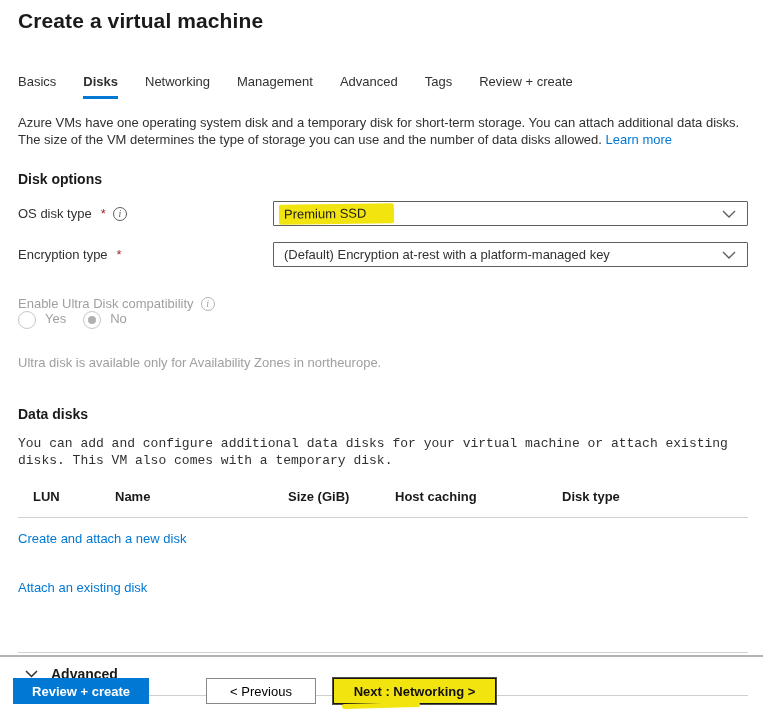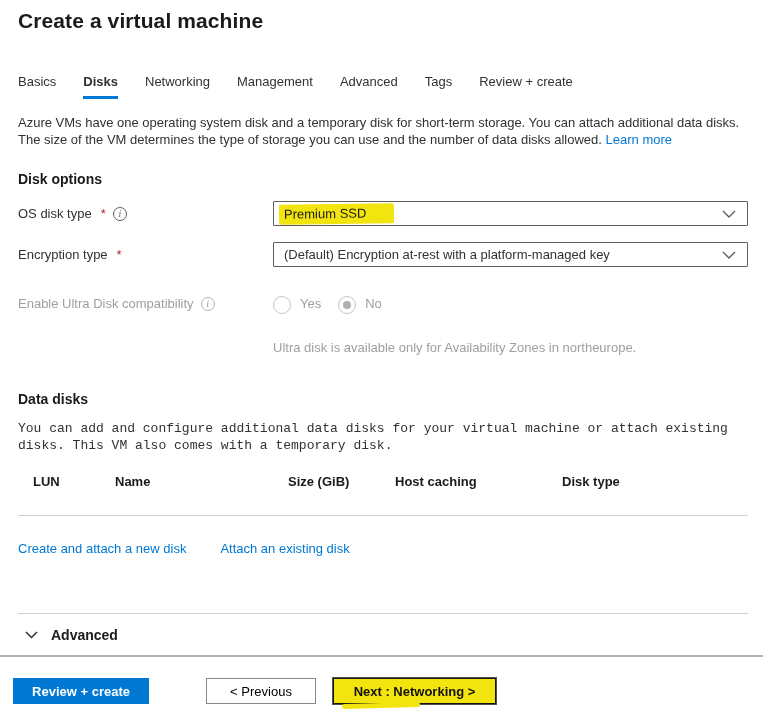--- a/index.html
+++ b/index.html
@@ -52,21 +52,21 @@
     font-size: 14px;
     font-weight: 700;
     color: #1b1a19;
   }
   .h-disk-options { margin-top: 23px; }
   .h-data-disks  { margin-top: 36px; }
 
   .form-row { display: flex; align-items: center; }
   .row-os { margin-top: 14px; }
   .row-enc { margin-top: 16px; }
-  .row-ultra { margin-top: 29px; align-items: flex-start; }
+  .row-ultra { margin-top: 29px; align-items: flex-start; flex-direction: column; }
   .label-col {
     width: 255px;
     font-size: 13px;
     display: flex;
     align-items: center;
     gap: 7px;
     flex-shrink: 0;
   }
   .label-col .req { color: #a4262c; margin-left: 2px; }
   .field-col { width: 475px; }
@@ -133,28 +133,28 @@
     font-size: 13px;
     line-height: 17px;
     max-width: 738px;
     font-family: Liberation Mono, monospace;
   }
 
   .disk-table-header {
     margin-top: 11px;
     display: grid;
     grid-template-columns: 82px 173px 107px 167px auto;
-    padding: 9px 0 26px 15px;
+    padding: 9px 0 13px 15px;
     font-size: 13px;
     font-weight: 700;
     color: #1b1a19;
     border-bottom: 1px solid #d2d0ce;
   }
 
-  .disk-links { margin-top: 25px; display: flex; gap: 34px; font-size: 13px; }
+  .disk-links { margin-top: 13px; display: flex; gap: 34px; font-size: 13px; flex-direction: column; }
 
   .hr { border: none; border-top: 1px solid #d2d0ce; margin: 0; }
   .hr-top { margin-top: 57px; }
   .advanced-row {
     display: flex;
     align-items: center;
     gap: 13px;
     padding: 13px 0 13px 7px;
     font-size: 14px;
     font-weight: 700;

